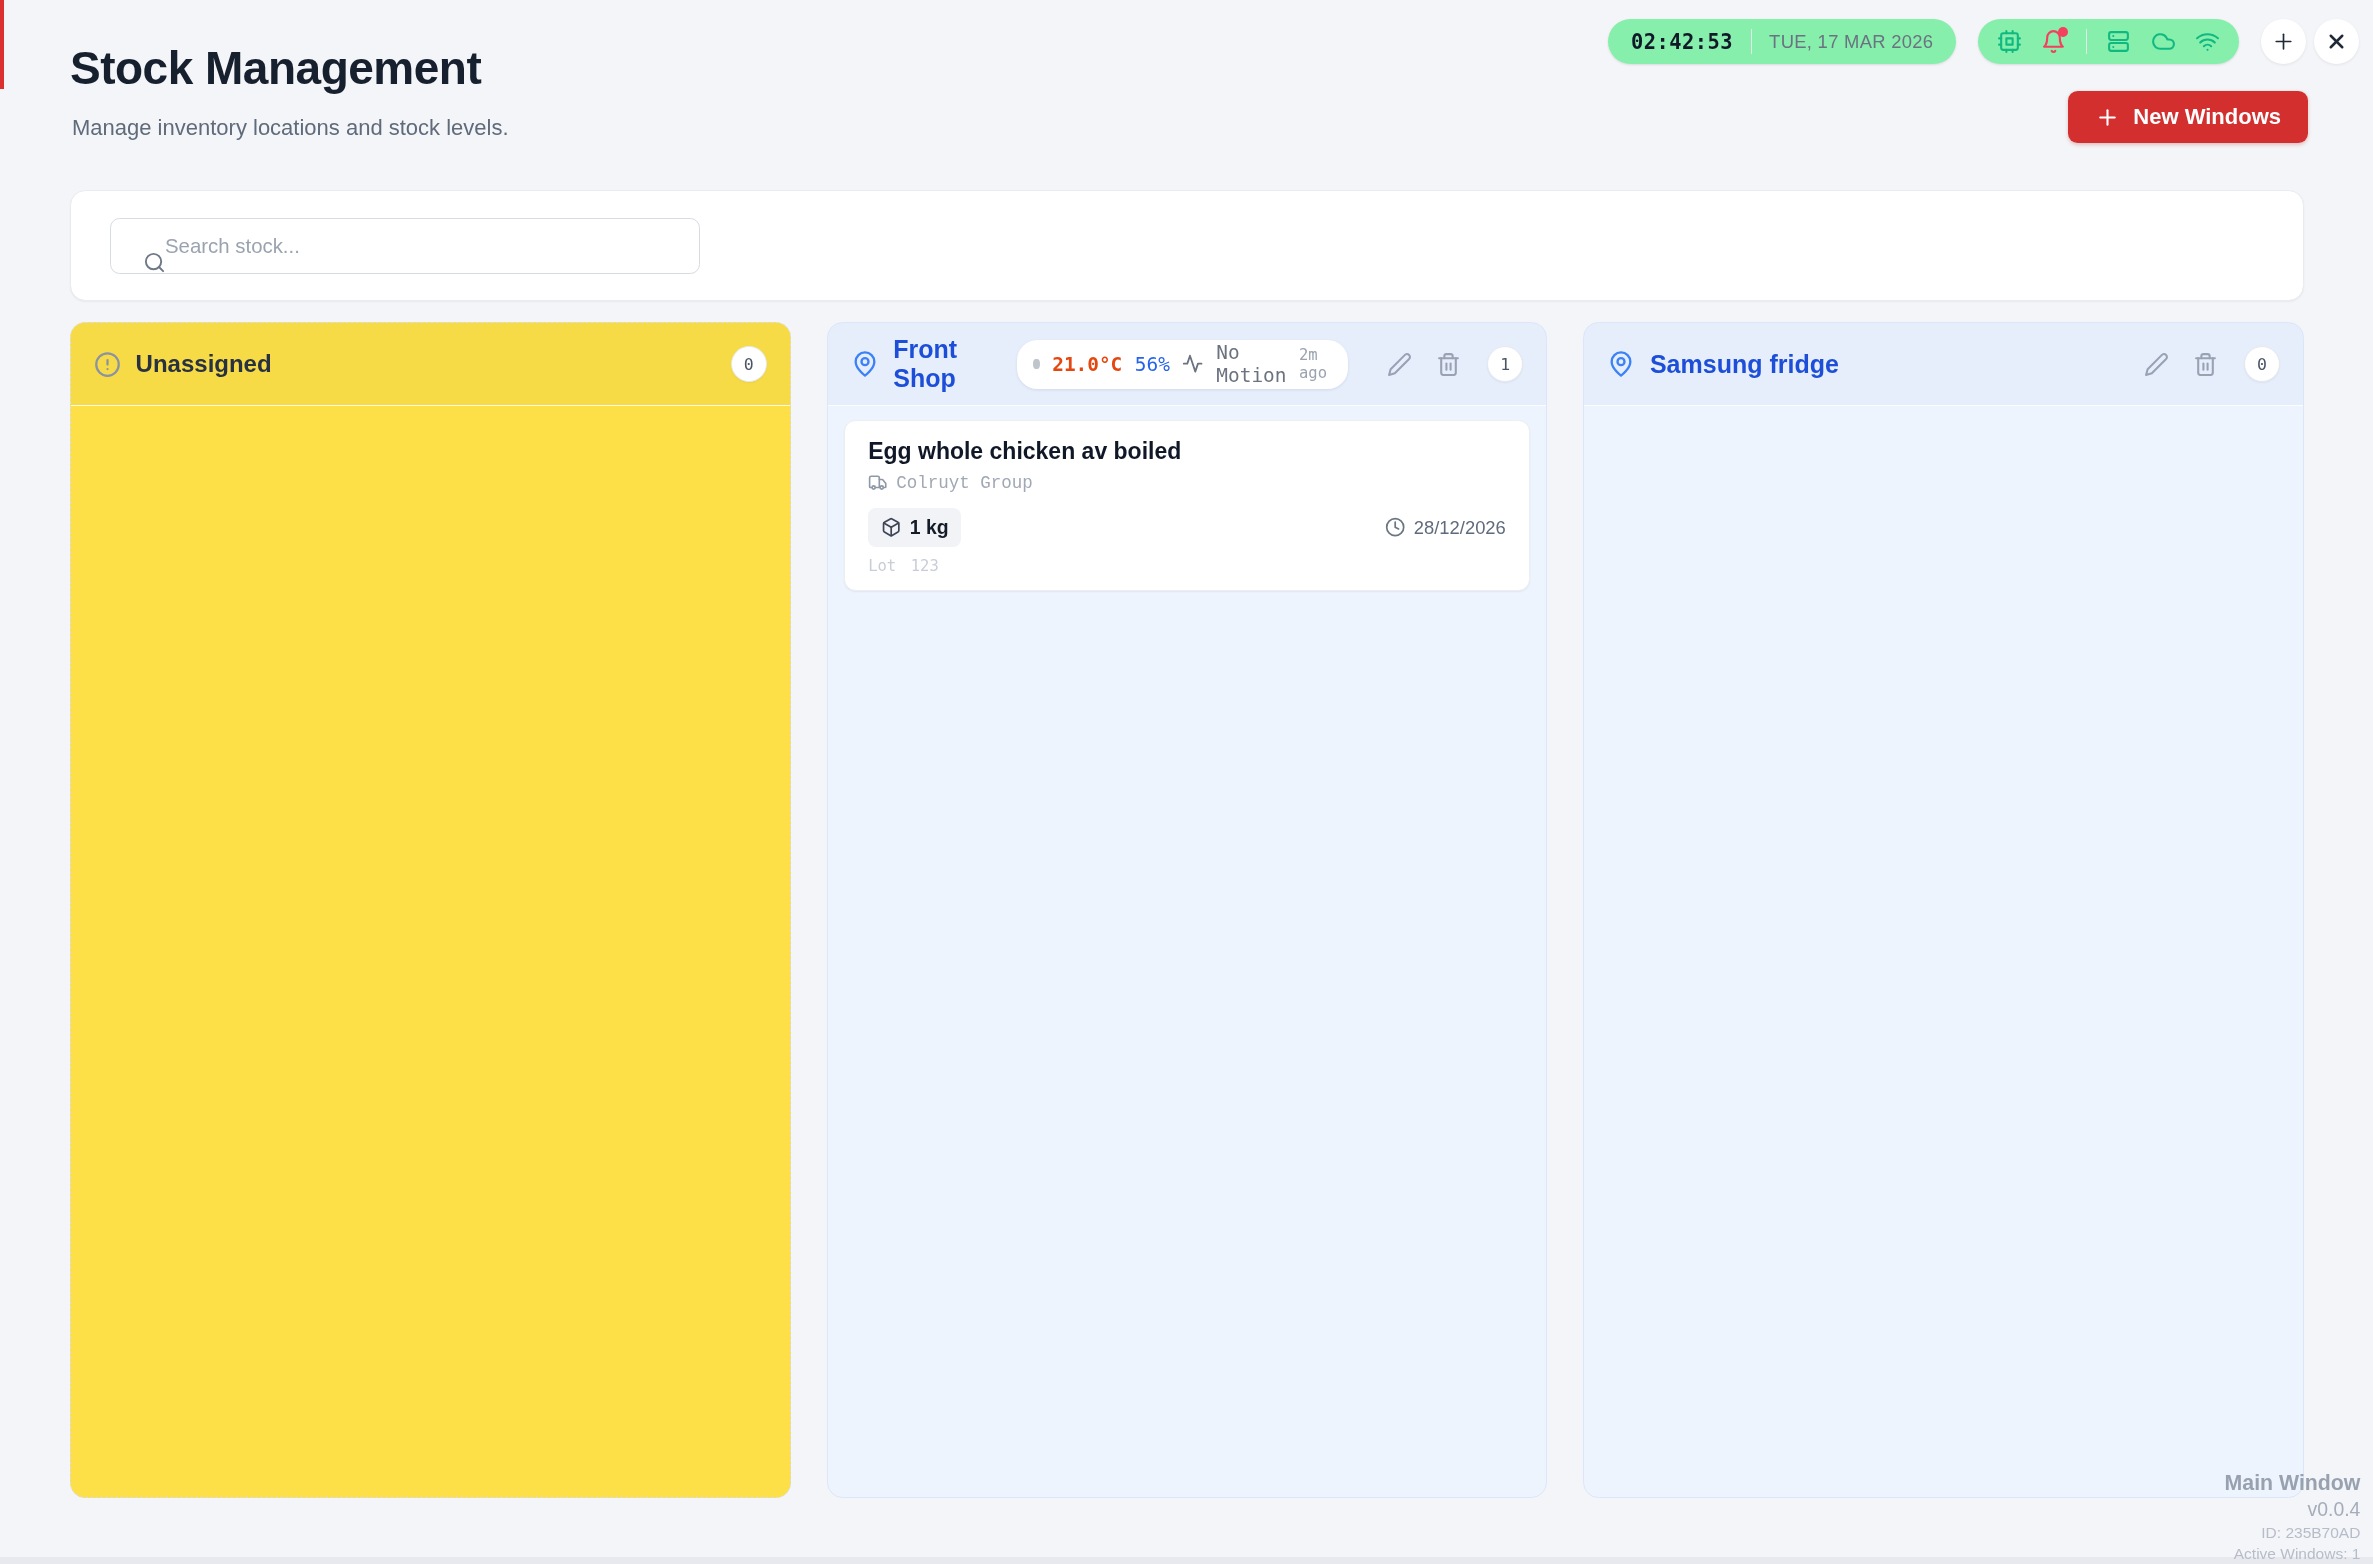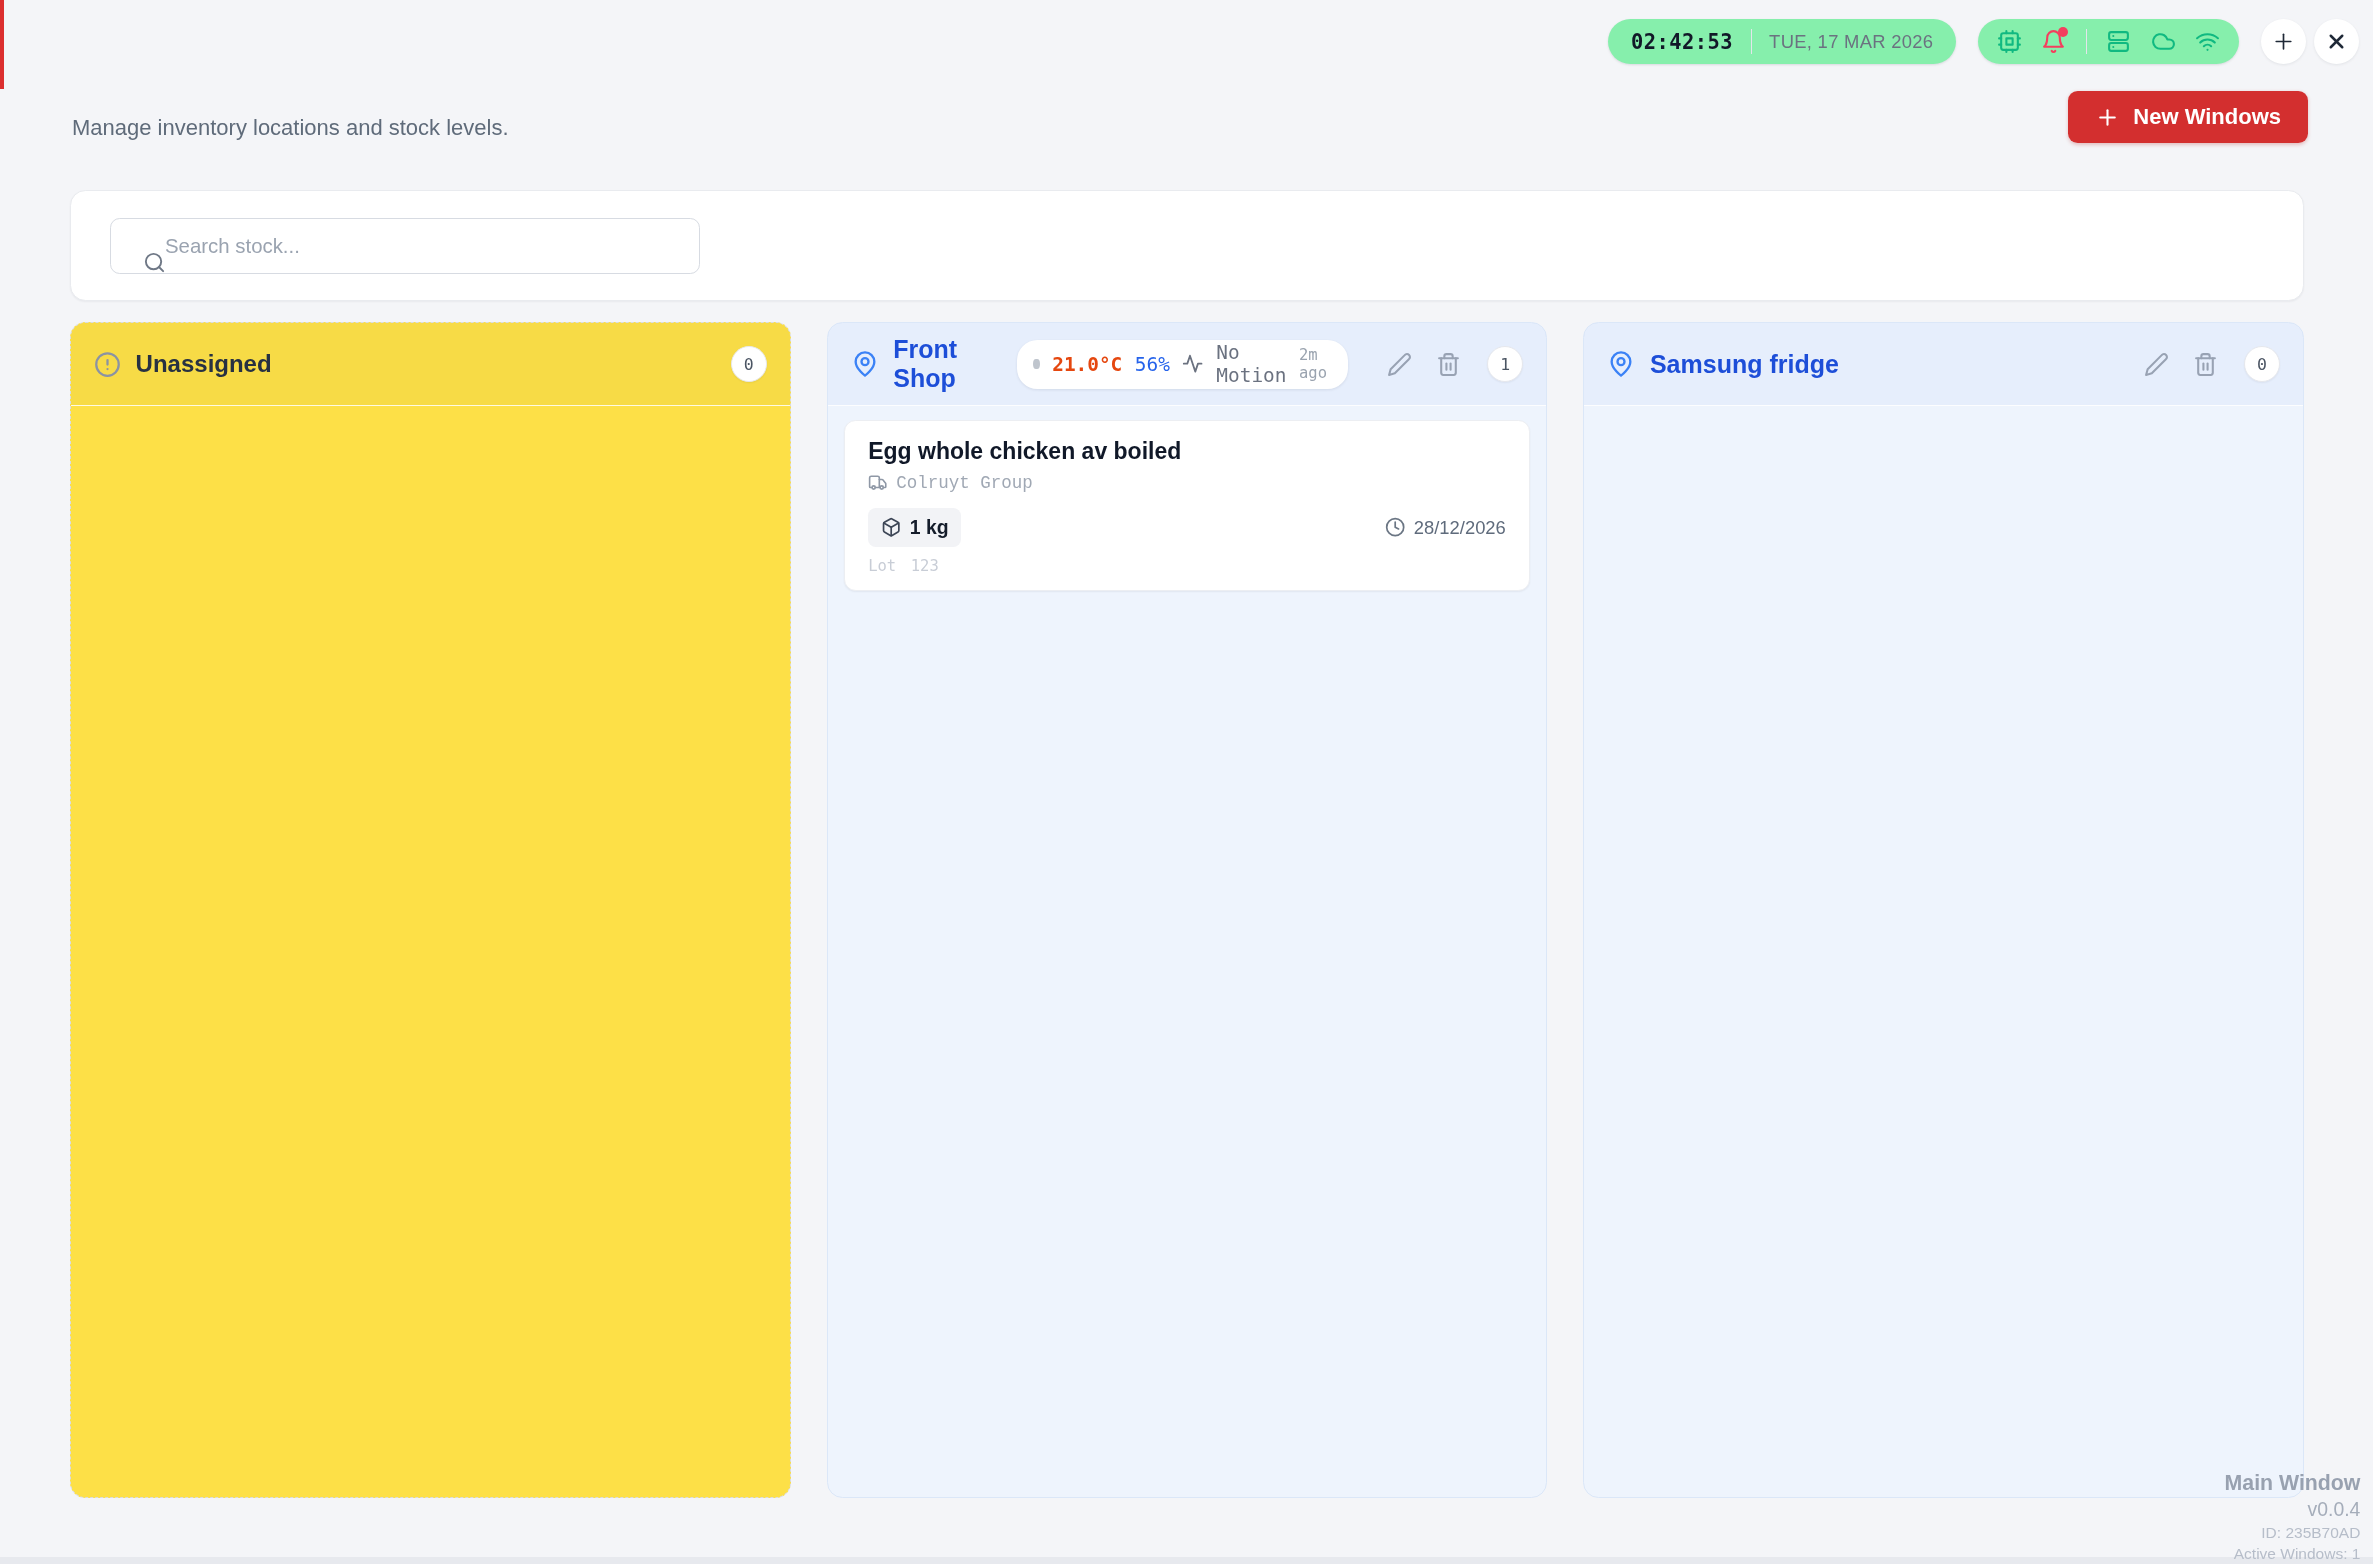--- a/index.html
+++ b/index.html
@@ -163,20 +163,21 @@
         <span style="display:flex;">
           <svg width="23" height="23" viewBox="0 0 24 24" fill="none" stroke="currentColor" stroke-width="2.6" stroke-linecap="round">
               <path d="M18 6 6 18"></path>
               <path d="m6 6 12 12"></path>
             </svg>
         </span>
       </button>
     </div>
   </div>
 
+  <h1 class="page-title">Stock Management</h1>
   <p class="page-subtitle">Manage inventory locations and stock levels.</p>
   <button class="new-location">
     <span style="display:flex;">
       <svg width="25" height="25" viewBox="0 0 24 24" fill="none" stroke="currentColor" stroke-width="2" stroke-linecap="round">
           <path d="M12 5v14"></path>
           <path d="M5 12h14"></path>
         </svg>
     </span>
     <span>New Windows</span>
   </button>

